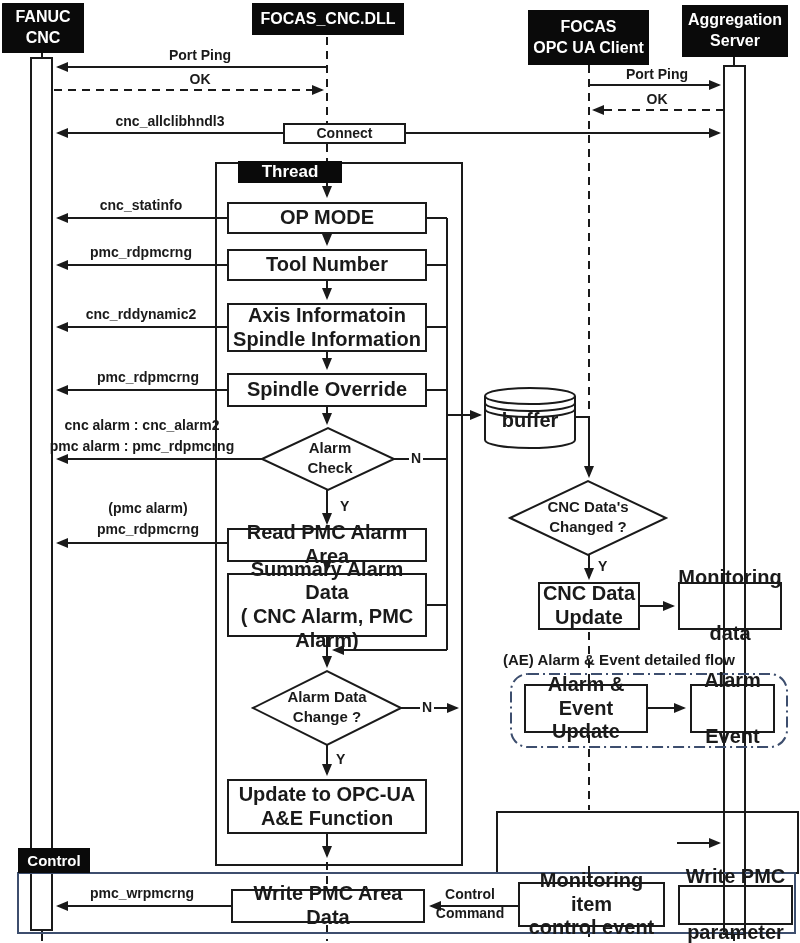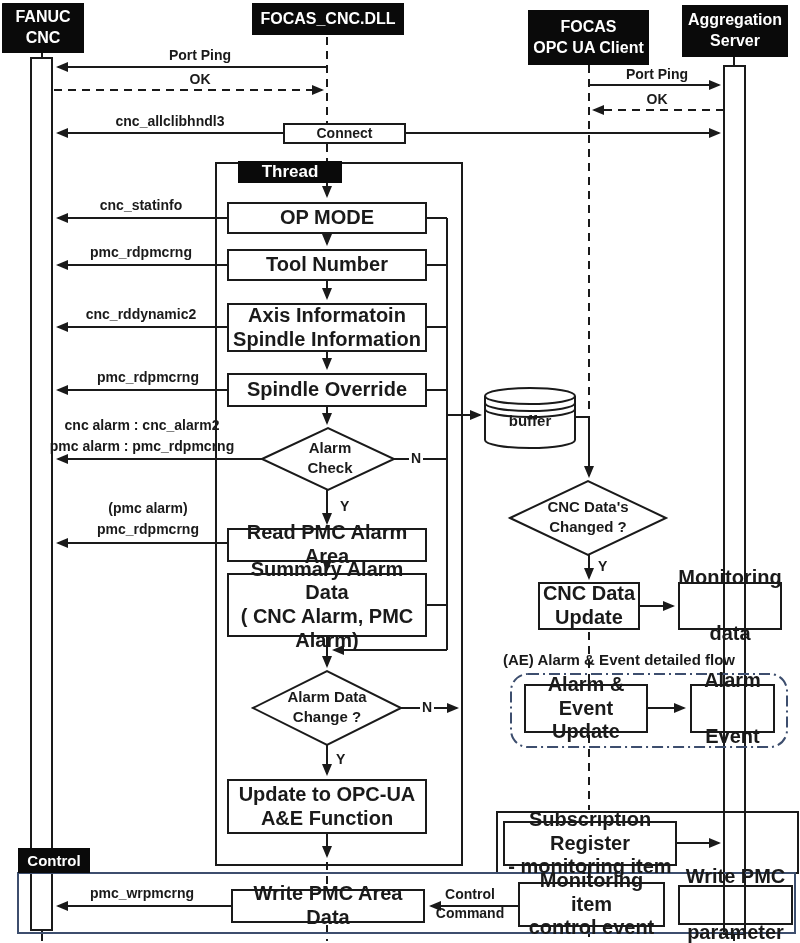--- a/index.html
+++ b/index.html
@@ -186,43 +186,39 @@
   <div class="lbl c" style="left:142px;top:415px;">
     <div>cnc alarm : cnc_alarm2</div>
     <div>pmc alarm : pmc_rdpmcrng</div>
   </div>
   <div class="lbl c" style="left:148px;top:498px;">
     <div>(pmc alarm)</div>
     <div>pmc_rdpmcrng</div>
   </div>
   <div class="lbl c" style="left:142px;top:883px;">pmc_wrpmcrng</div>
 
-  <div class="lbl c" style="left:530px;top:410px;font-size:15px;">buffer</div>
+  <div class="lbl c" style="left:530px;top:410px;font-size:20px;">buffer</div>
 
   <div class="box" style="left:538px;top:582px;width:102px;height:48px;">
     <span>CNC Data</span>
     <span>Update</span>
   </div>
   <div class="box clear" style="left:678px;top:582px;width:104px;height:48px;">
     <span>Monitoring</span>
     <span>data</span>
   </div>
   <div class="lbl" style="left:503px;top:649px;font-size:15px;">(AE) Alarm &amp; Event detailed flow</div>
   <div class="box" style="left:524px;top:684px;width:124px;height:49px;">
     <span>Alarm &amp; Event</span>
     <span>Update</span>
   </div>
   <div class="box clear" style="left:690px;top:684px;width:85px;height:49px;">
     <span>Alarm</span>
     <span>Event</span>
   </div>
-  <div class="box" style="left:503px;top:821px;width:174px;height:45px;">
-    <span>Subscription Register</span>
-    <span>- monitoring item</span>
-  </div>
 
   <div class="box" style="left:231px;top:889px;width:194px;height:34px;">
     <span>Write PMC Area Data</span>
   </div>
   <div class="lbl c" style="left:470px;top:885px;line-height:19px;">
     <div>Control</div>
     <div>Command</div>
   </div>
   <div class="box" style="left:518px;top:882px;width:147px;height:45px;">
     <span>Monitoring item</span>

